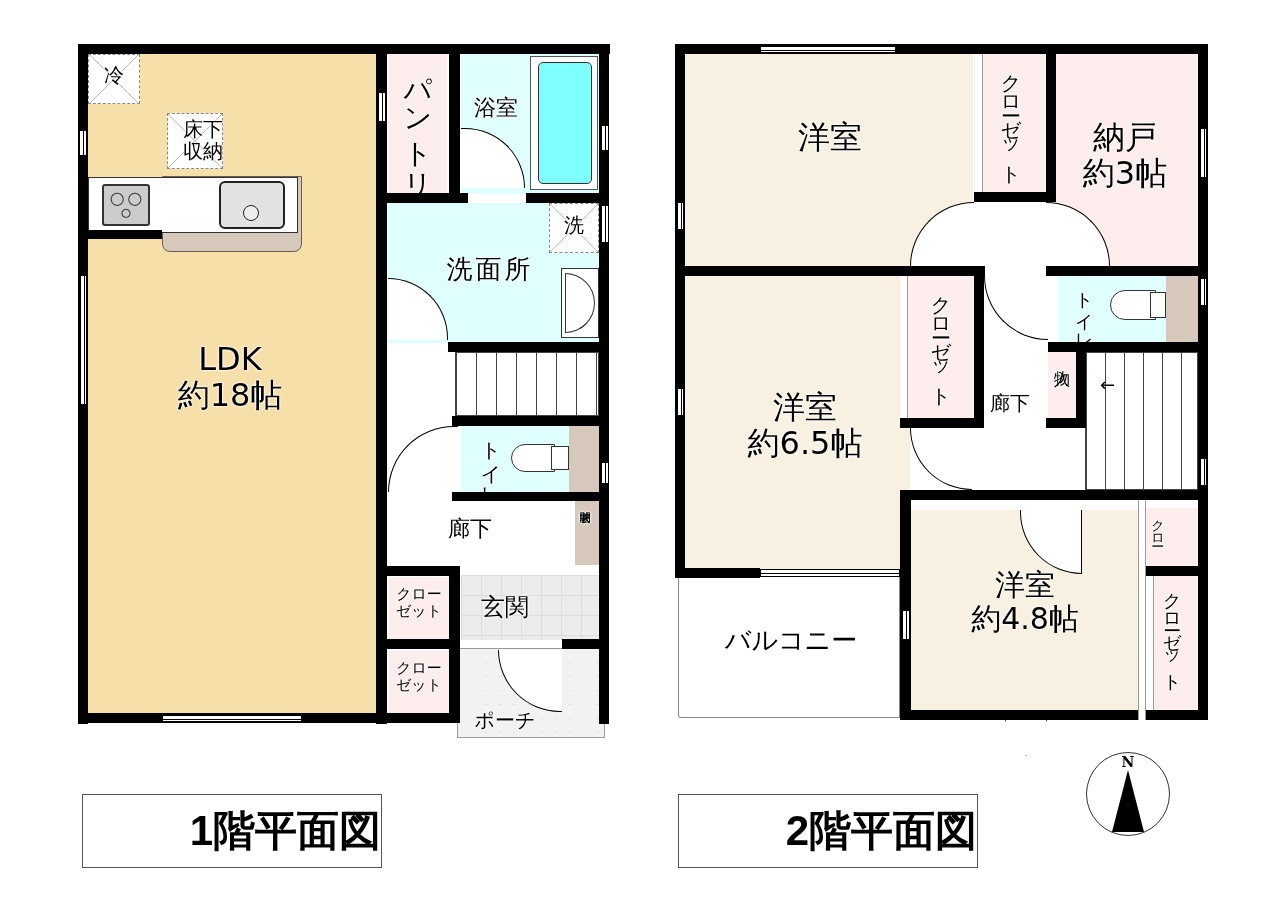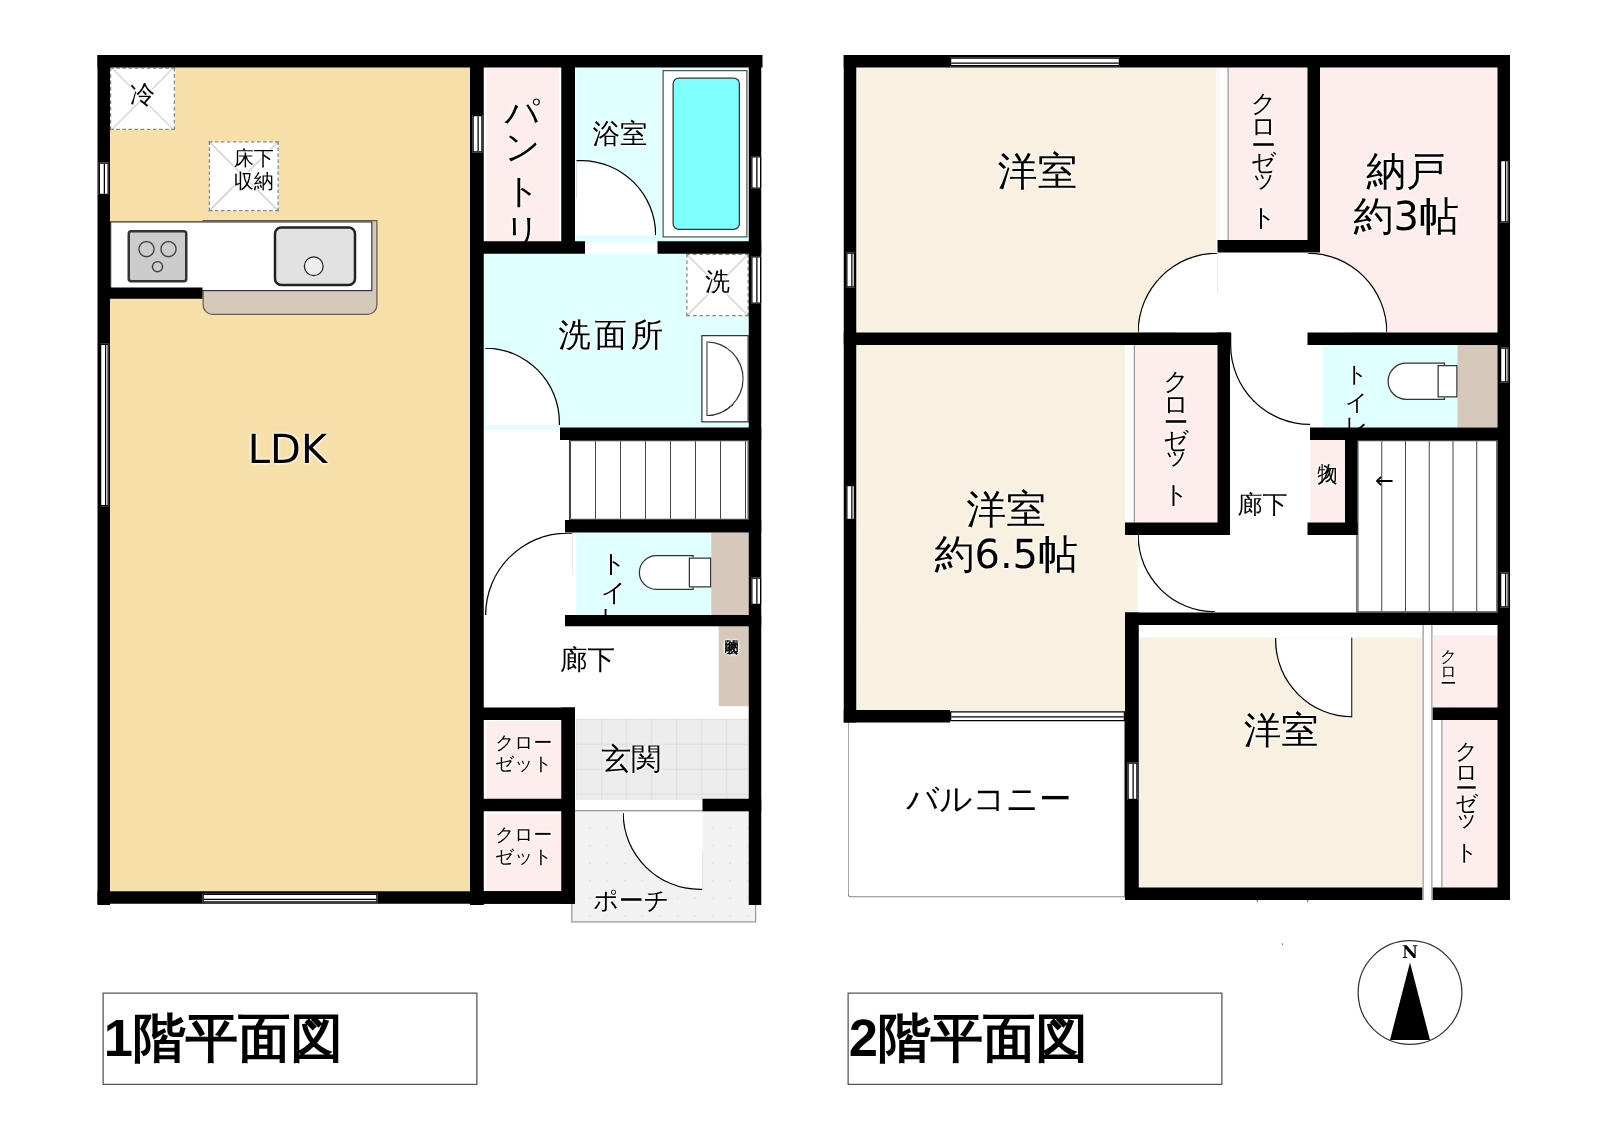--- a/index.html
+++ b/index.html
@@ -16,48 +16,49 @@
   .winv { position: absolute; background: #fff; border: 1px solid #000; }
   .winv::after { content: ""; position: absolute; top: 0; bottom: 0; left: 50%; width: 1px; background: #000; }
   .dashbox { position: absolute; border: 1px dashed #888; background: #fff;
              background-image: linear-gradient(45deg, transparent 49%, #bbb 50%, transparent 51%),
                                linear-gradient(-45deg, transparent 49%, #bbb 50%, transparent 51%); }
   .door-arc { position: absolute; border: 1.5px solid #000; background: #fff; }
   .stairs { position: absolute; background-color: #fff;
             background-image: linear-gradient(90deg, #444 1px, transparent 1px);
             background-size: 20px 100%; border: 1px solid #444; }
   .title-box { position: absolute; border: 1px solid #555; background: #fff; display: flex;
-               align-items: center; justify-content: flex-start; font-size: 42px; font-family: "Liberation Sans", sans-serif; font-weight: bold; }
+               align-items: center; justify-content: flex-end; font-size: 42px; font-family: "Liberation Sans", sans-serif; font-weight: bold; }
 </style>
 </head>
 <body>
 
 <div>
 
   <div class="room" style="left:88px;top:54px;width:288px;height:659px;background:#f6dfa8;"></div>
 
   <div class="dashbox" style="left:88px;top:54px;width:52px;height:50px;"></div>
   <div class="lbl" style="left:95px;top:64px;width:38px;font-size:20px;">冷</div>
 
   <div class="dashbox" style="left:167px;top:113px;width:56px;height:56px;"></div>
-  <div class="lbl" style="left:167px;top:118px;width:72px;font-size:16px;">
+  <div class="lbl" style="left:167px;top:118px;width:72px;font-size:20px;">
     <div>床下</div>
     <div>収納</div>
   </div>
 
   <div class="abs" style="left:162px;top:176px;width:140px;height:76px;background:#d6c9bb;border:1px solid #6b5d4d;border-radius:0 0 8px 8px;"></div>
   <div class="abs" style="left:88px;top:177px;width:210px;height:56px;background:#fff;border:1px solid #333;"></div>
   <div class="abs" style="left:102px;top:184px;width:48px;height:42px;background:#ccc;border:2px solid #333;border-radius:3px;
        background-image: radial-gradient(circle at 30% 35%, transparent 5px, #333 6px, transparent 7px), radial-gradient(circle at 70% 35%, transparent 5px, #333 6px, transparent 7px), radial-gradient(circle at 50% 72%, transparent 3px, #333 4px, transparent 5px);"></div>
   <div class="abs" style="left:219px;top:181px;width:66px;height:48px;background:#e2e2e2;border:2px solid #222;border-radius:6px;"></div>
   <div class="abs" style="left:243px;top:205px;width:16px;height:16px;border:1px solid #222;border-radius:50%;background:#eee;"></div>
   <div class="wall" style="left:80px;top:230px;width:82px;height:9px;"></div>
 
   <div class="lbl" style="left:150px;top:342px;width:160px;font-size:32px;">
     <div>LDK</div>
+    <div>約18帖</div>
   </div>
 
   <div class="room" style="left:389px;top:54px;width:58px;height:140px;background:#fdeeed;"></div>
   <div class="lbl vtext" style="left:402px;top:58px;font-size:28px;">パントリー</div>
 
   <div class="room" style="left:461px;top:54px;width:138px;height:140px;background:#e0ffff;"></div>
   <div class="abs" style="left:530px;top:56px;width:68px;height:134px;background:#fff;border:1px solid #555;"></div>
   <div class="abs" style="left:538px;top:62px;width:54px;height:122px;background:#80ffff;border:1px solid #333;border-radius:5px;"></div>
   <div class="lbl" style="left:462px;top:96px;width:68px;font-size:22px;">浴室</div>
   <div class="door-arc" style="left:461px;top:128px;width:64px;height:60px;border-radius:0 64px 0 0;border-left:none;border-bottom:none;"></div>
@@ -181,20 +182,21 @@
        background-size:19px 100%;"></div>
   <div class="abs" style="left:1100px;top:376px;font-size:18px;line-height:1;">←</div>
 
   <div class="room" style="left:678px;top:572px;width:222px;height:146px;background:#fff;border:1px solid #888;border-top:none;border-radius:0 0 0 3px;"></div>
   <div class="lbl" style="left:696px;top:626px;width:190px;font-size:26px;">バルコニー</div>
 
   <div class="room" style="left:910px;top:510px;width:232px;height:200px;background:#f8f1e1;"></div>
   <div class="door-arc" style="left:1020px;top:510px;width:62px;height:64px;border-radius:0 0 0 62px;border-right:1.5px solid #000;border-top:none;"></div>
   <div class="lbl" style="left:950px;top:568px;width:150px;font-size:30px;">
     <div>洋室</div>
+    <div>約4.8帖</div>
   </div>
 
   <div class="room" style="left:1146px;top:508px;width:52px;height:60px;background:#fdeeed;"></div>
   <div class="lbl" style="left:1150px;top:510px;font-size:13px;writing-mode:vertical-rl;text-orientation:upright;line-height:1.1;">
     <span>クロー</span>
     <span>ゼット</span>
   </div>
 
   <div class="room" style="left:1146px;top:576px;width:52px;height:134px;background:#fdeeed;"></div>
   <div class="abs" style="left:1146px;top:576px;width:8px;height:134px;background:#fff;border-right:1px solid #999;"></div>

